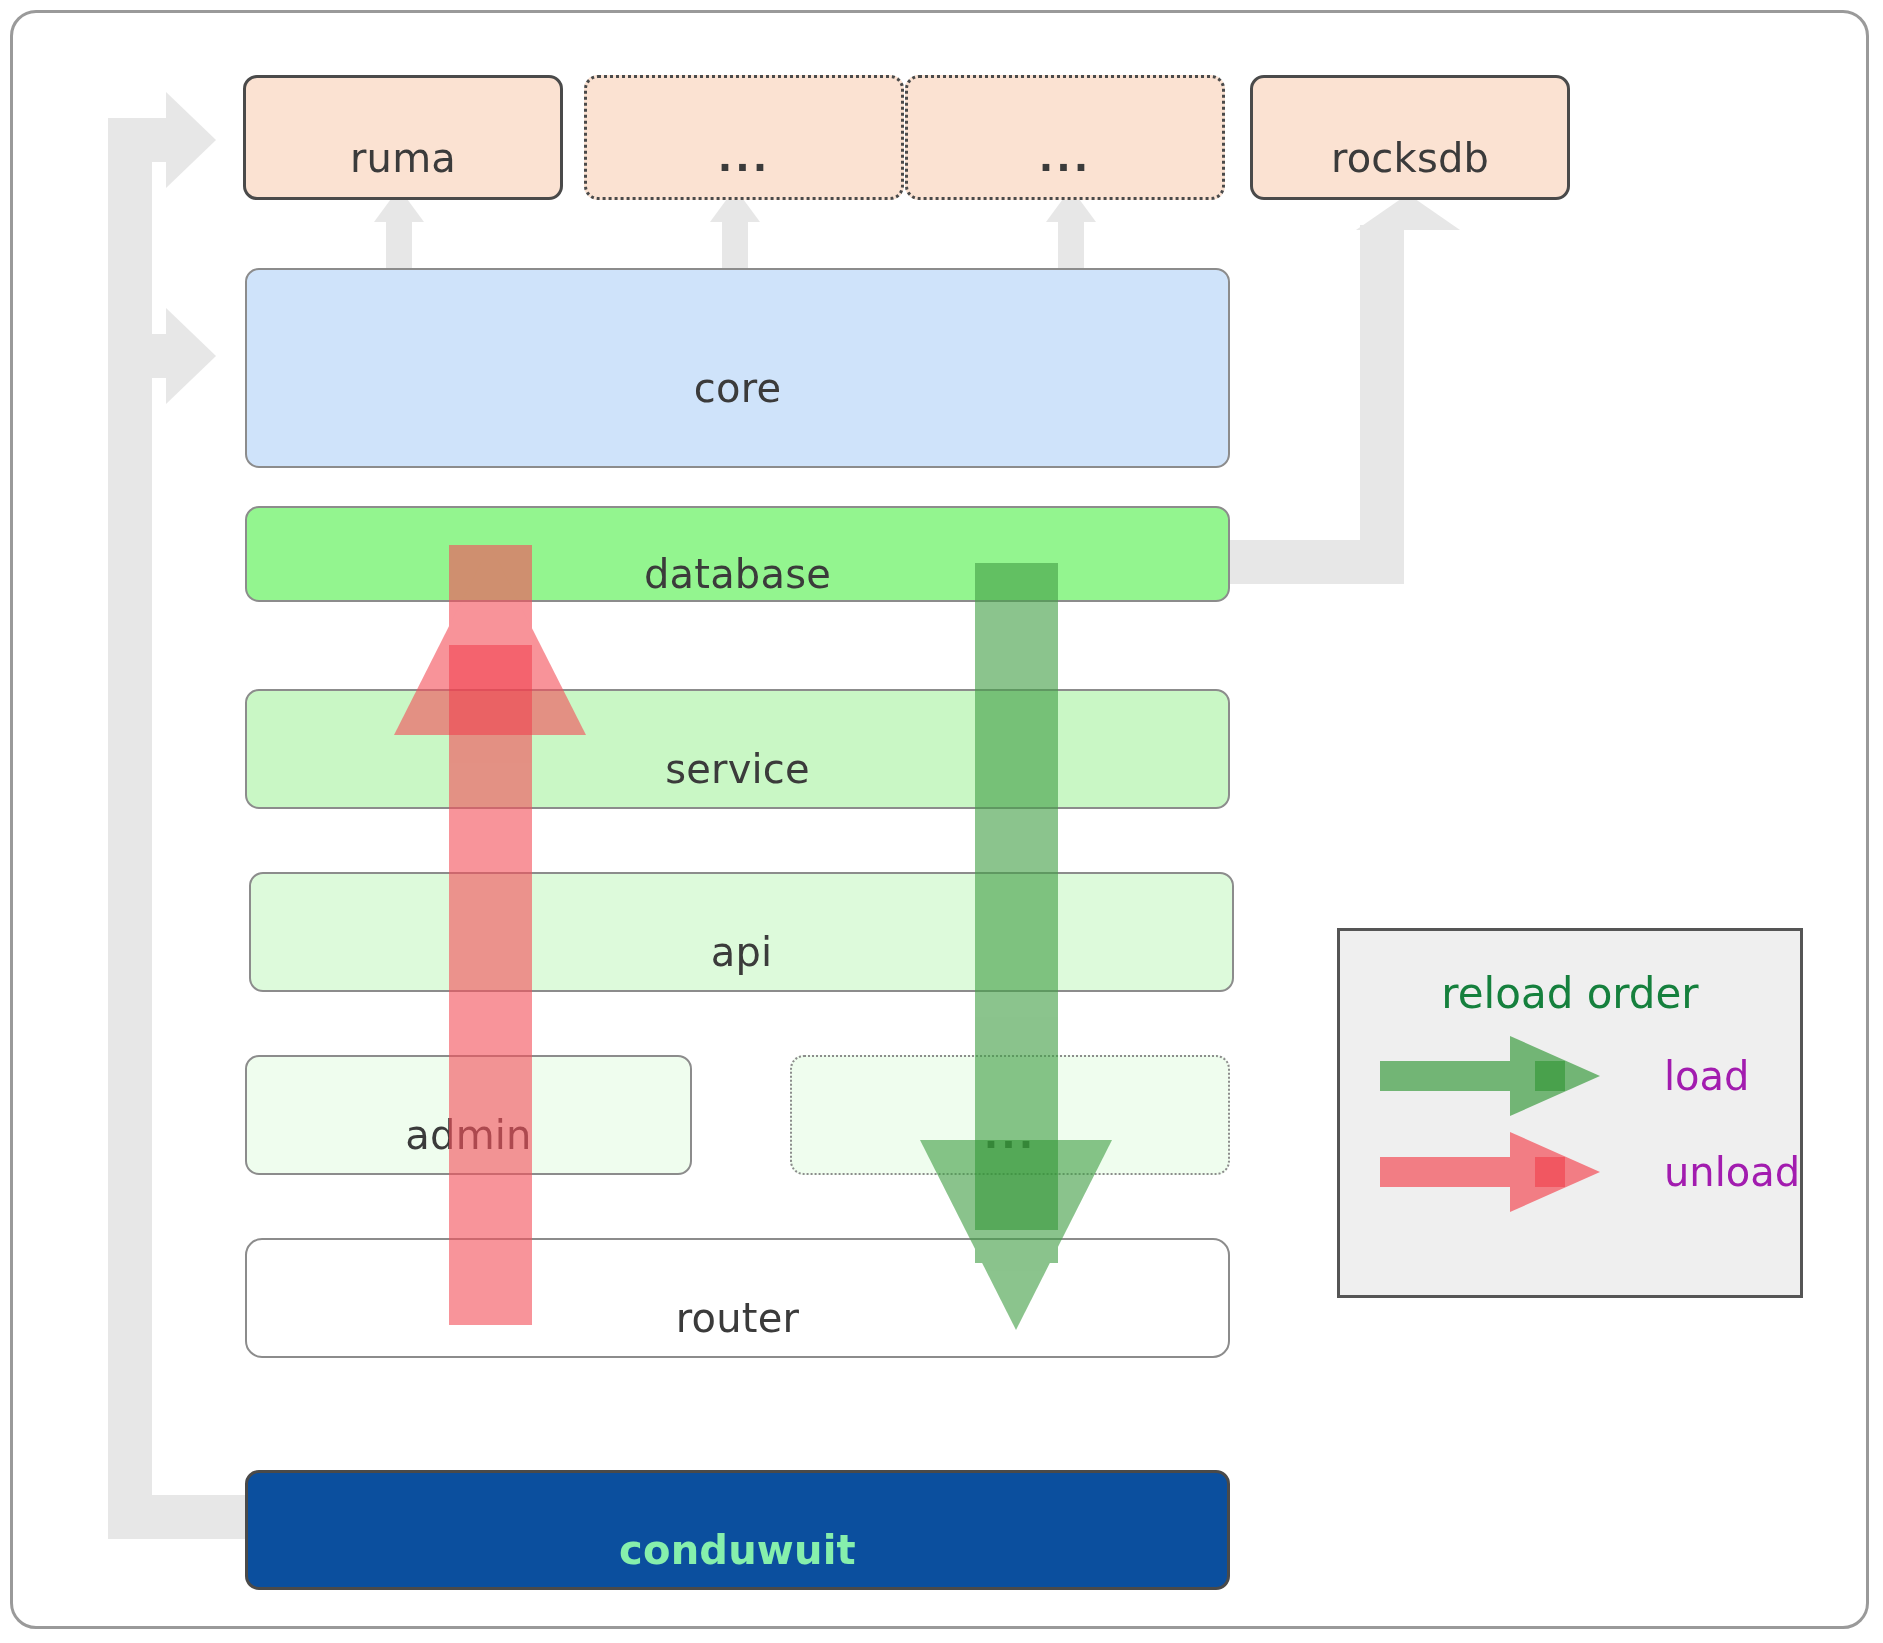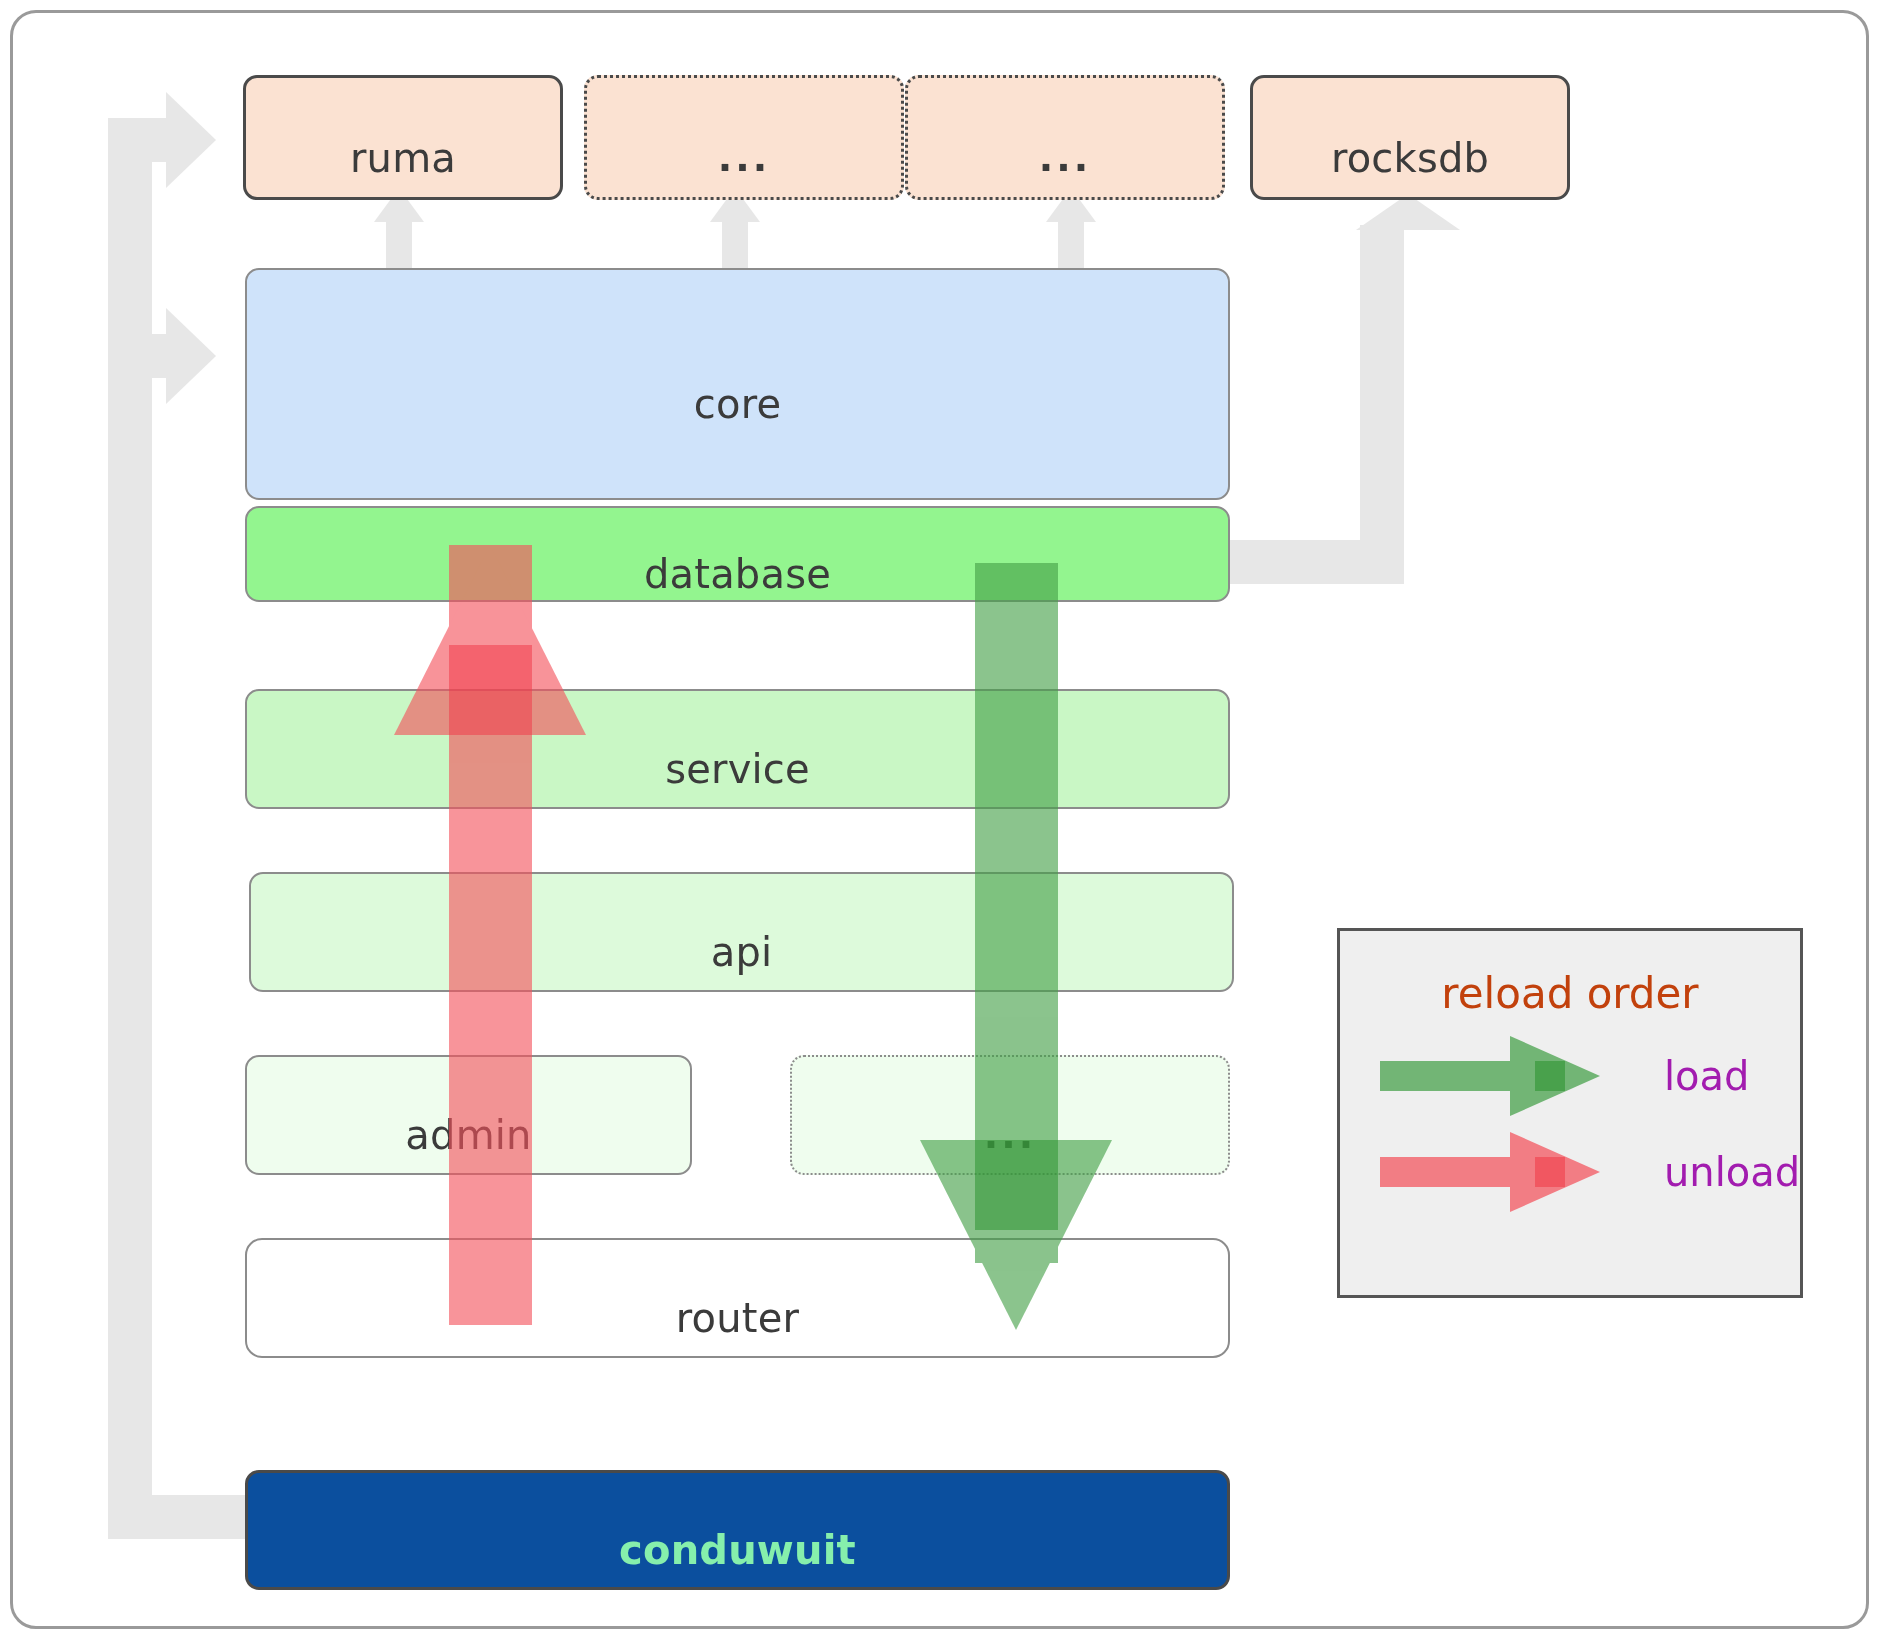--- a/index.html
+++ b/index.html
@@ -52,21 +52,21 @@
   
   .legend{
     position:absolute;
     box-sizing:border-box;
     background:#efefef;
     border:3px solid #555;
     z-index:8;
     display:flex;flex-direction:column;align-items:center;
   }
   .legend-title{
-    font-size:42px;color:#c2410c;margin-top:38px;margin-bottom:10px;
+    font-size:42px;color:#15803d;margin-top:38px;margin-bottom:10px;
   }
   .legend-row{
     position:relative;
     width:100%;height:96px;
     display:flex;align-items:center;
   }
   .legend-row .arrow-holder{position:relative;width:250px;height:96px;margin-left:40px;}
   .legend-row .lg-label{font-size:40px;color:#a21caf;margin-left:34px;}
 </style>
 </head>
@@ -113,21 +113,21 @@
   </div>
 
   <div class="node dotted" style="left:905px;top:75px;width:320px;height:125px;background:#fbe2d2;">
     <span class="lbl ellipsis">...</span>
   </div>
 
   <div class="node solid-dark" style="left:1250px;top:75px;width:320px;height:125px;background:#fbe2d2;">
     <span class="lbl">rocksdb</span>
   </div>
 
-  <div class="node solid-gray" style="left:245px;top:268px;width:985px;height:232px;background:#cfe3fa;">
+  <div class="node solid-gray" style="left:245px;top:268px;width:985px;height:200px;background:#cfe3fa;">
     <span class="lbl">core</span>
   </div>
 
   <div class="node solid-gray" style="left:245px;top:506px;width:985px;height:96px;background:#93f58f;text-align:right;">
     <span class="lbl">database</span>
   </div>
 
   <div class="node solid-gray" style="left:245px;top:689px;width:985px;height:120px;background:#c9f7c5;">
     <span class="lbl">service</span>
   </div>

